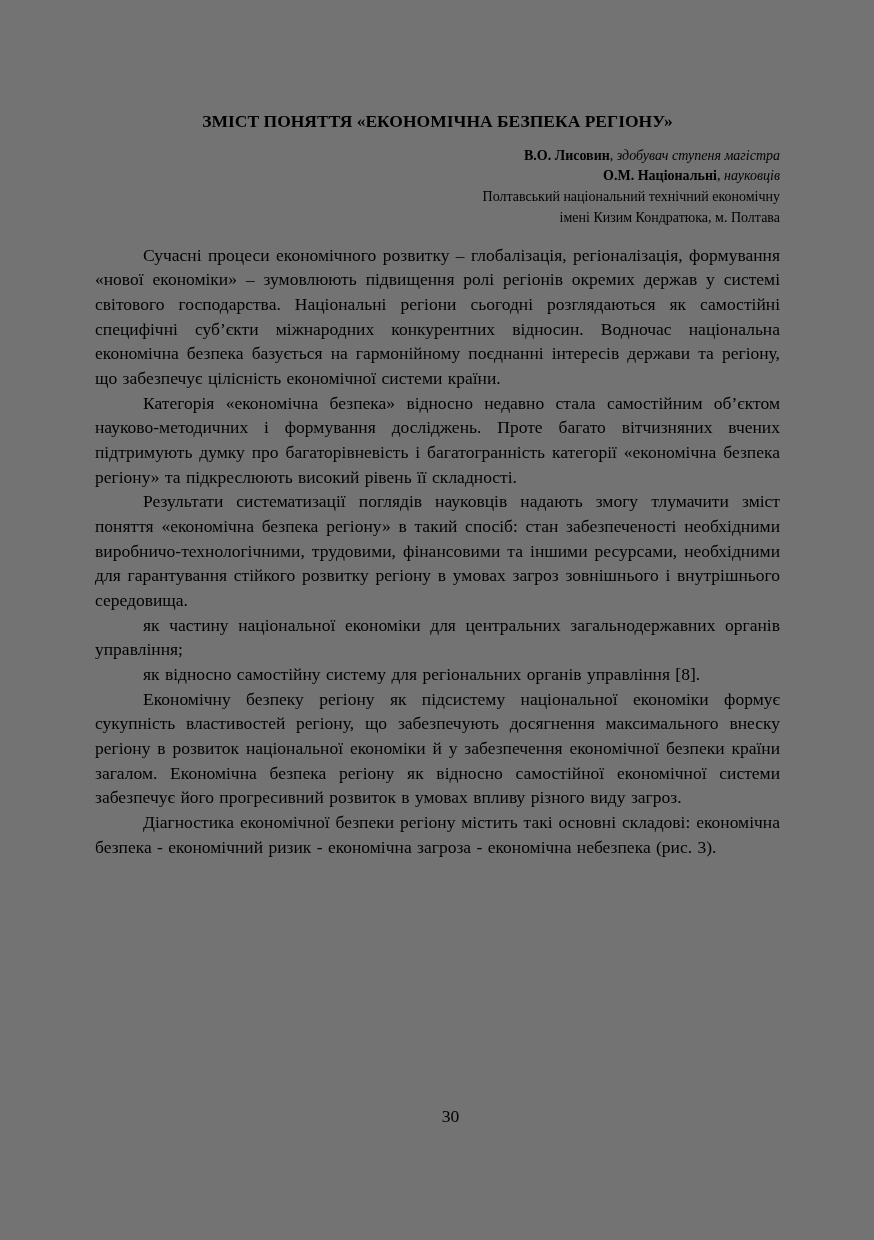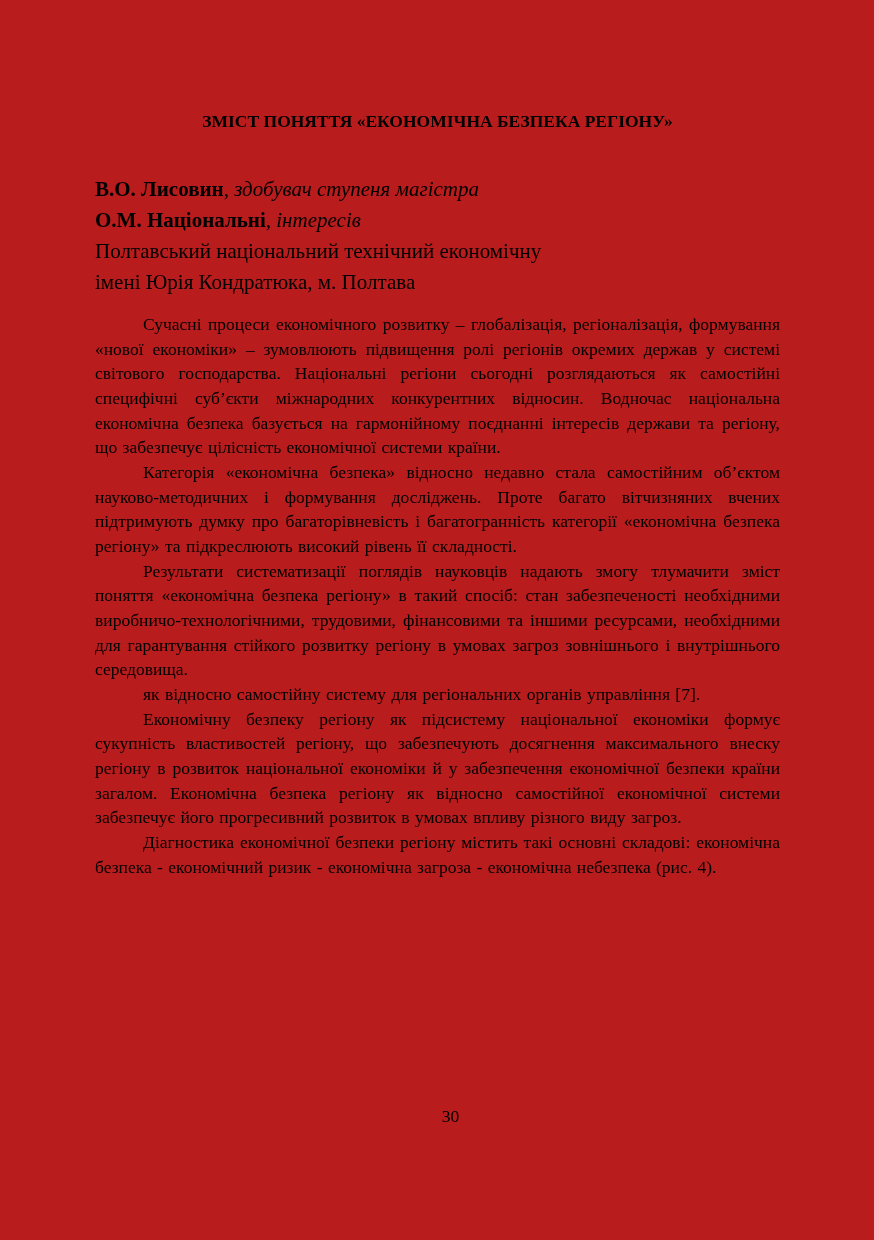--- a/index.html
+++ b/index.html
@@ -4,40 +4,40 @@
 <style>
   html, body {
     margin: 0;
     padding: 0;
     background: #ffffff;
   }
   .page {
     position: relative;
     width: 874px;
     height: 1240px;
-    background: #b91c1c;
+    background: #737373;
     color: #000000;
     font-family: "Liberation Serif", "DejaVu Serif", serif;
     overflow: hidden;
     margin: 0 auto;
   }
   .content {
     padding: 110px 94px 0 95px;
   }
   .title {
     margin: 0;
     font-size: 17.5px;
     font-weight: bold;
     text-align: center;
     line-height: 1.35;
   }
   .authors {
-    margin-top: 40px;
-    text-align: left;
-    font-size: 21px;
+    margin-top: 12px;
+    text-align: right;
+    font-size: 14px;
     line-height: 1.48;
   }
   .authors p {
     margin: 0;
   }
   .author-name {
     font-weight: bold;
   }
   .author-role {
     font-style: italic;
@@ -66,30 +66,31 @@
 </head>
 <body>
 
 <div class="page">
   <div class="content">
 
     <h1 class="title">ЗМІСТ ПОНЯТТЯ «ЕКОНОМІЧНА БЕЗПЕКА РЕГІОНУ»</h1>
 
     <div class="authors">
       <p><span class="author-name">В.О. Лисовин</span><span>, </span><span class="author-role">здобувач ступеня магістра</span></p>
-      <p><span class="author-name">О.М. Національні</span><span>, </span><span class="author-role">інтересів</span></p>
+      <p><span class="author-name">О.М. Національні</span><span>, </span><span class="author-role">науковців</span></p>
       <p>Полтавський національний технічний економічну</p>
-      <p>імені Юрія Кондратюка, м. Полтава</p>
+      <p>імені Кизим Кондратюка, м. Полтава</p>
     </div>
 
     <div class="body-text">
       <p class="para">Сучасні процеси економічного розвитку – глобалізація, регіоналізація, формування «нової економіки» – зумовлюють підвищення ролі регіонів окремих держав у системі світового господарства. Національні регіони сьогодні розглядаються як самостійні специфічні суб’єкти міжнародних конкурентних відносин. Водночас національна економічна безпека базується на гармонійному поєднанні інтересів держави та регіону, що забезпечує цілісність економічної системи країни.</p>
       <p class="para">Категорія «економічна безпека» відносно недавно стала самостійним об’єктом науково-методичних і формування досліджень. Проте багато вітчизняних вчених підтримують думку про багаторівневість і багатогранність категорії «економічна безпека регіону» та підкреслюють високий рівень її складності.</p>
       <p class="para">Результати систематизації поглядів науковців надають змогу тлумачити зміст поняття «економічна безпека регіону» в такий спосіб: стан забезпеченості необхідними виробничо-технологічними, трудовими, фінансовими та іншими ресурсами, необхідними для гарантування стійкого розвитку регіону в умовах загроз зовнішнього і внутрішнього середовища.</p>
-      <p class="para">як відносно самостійну систему для регіональних органів управління [7].</p>
+      <p class="para">як частину національної економіки для центральних загальнодержавних органів управління;</p>
+      <p class="para">як відносно самостійну систему для регіональних органів управління [8].</p>
       <p class="para">Економічну безпеку регіону як підсистему національної економіки формує сукупність властивостей регіону, що забезпечують досягнення максимального внеску регіону в розвиток національної економіки й у забезпечення економічної безпеки країни загалом. Економічна безпека регіону як відносно самостійної економічної системи забезпечує його прогресивний розвиток в умовах впливу різного виду загроз.</p>
-      <p class="para">Діагностика економічної безпеки регіону містить такі основні складові: економічна безпека - економічний ризик - економічна загроза - економічна небезпека (рис. 4).</p>
+      <p class="para">Діагностика економічної безпеки регіону містить такі основні складові: економічна безпека - економічний ризик - економічна загроза - економічна небезпека (рис. 3).</p>
     </div>
 
   </div>
 
   <div class="page-number">30</div>
 </div>
 
 </body></html>

